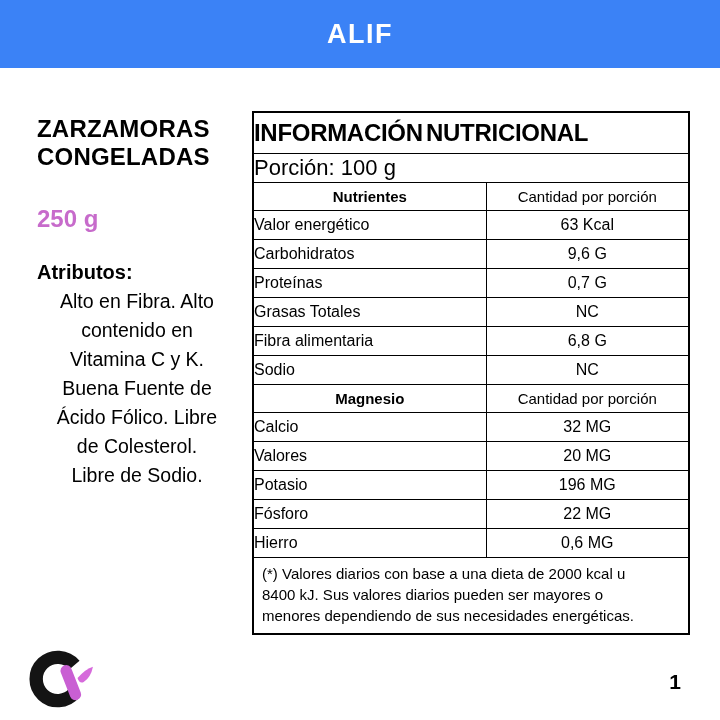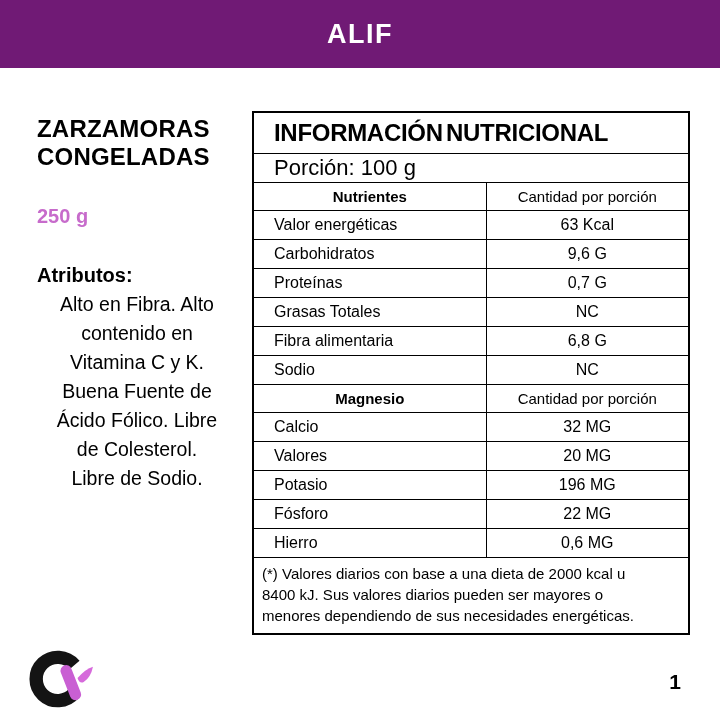--- a/index.html
+++ b/index.html
@@ -15,21 +15,21 @@
     font-family: "Liberation Sans", sans-serif;
     color: #000000;
     overflow: hidden;
   }
 
   
   .brand-bar {
     position: absolute;
     top: 0; left: 0;
     width: 720px; height: 68px;
-    background: #701a75;
+    background: #3b82f6;
     display: flex;
     align-items: center;
     justify-content: center;
   }
   .brand-title {
     color: #ffffff;
     font-weight: bold;
     font-size: 27px;
     letter-spacing: 1.5px;
   }
@@ -44,26 +44,26 @@
   .product-name {
     margin: 0;
     font-size: 24px;
     font-weight: bold;
     line-height: 28px;
     letter-spacing: 0.2px;
     white-space: pre-line;
   }
   .product-weight {
     margin-top: 34px;
-    font-size: 20px;
+    font-size: 24px;
     font-weight: bold;
     color: #C76BCB;
   }
   .attr-label {
-    margin-top: 36px;
+    margin-top: 28px;
     font-size: 20px;
     font-weight: bold;
   }
   .attr-text {
     margin: 3px 0 0 0;
     font-size: 19.5px;
     line-height: 29px;
     white-space: pre-line;
     text-align: center;
   }
@@ -73,21 +73,21 @@
     position: absolute;
     left: 252px;
     top: 111px;
     width: 436px;
     border-collapse: collapse;
     table-layout: fixed;
     border: 2px solid #000;
   }
   .nutri-table td {
     border: 1px solid #000;
-    padding: 0 20px;
+    padding: 0 0;
     vertical-align: middle;
     font-size: 16px;
     overflow: hidden;
   }
   .t-title td {
     height: 40px;
     font-size: 24px;
     font-weight: bold;
     letter-spacing: -0.3px;
     word-spacing: -3px;
@@ -163,21 +163,21 @@
     </tr>
     <tr class="t-portion">
       <td colspan="2">Porción: 100 g</td>
     </tr>
 
     <tr class="t-head">
       <td class="c1">Nutrientes</td>
       <td>Cantidad por porción</td>
     </tr>
     <tr class="t-row">
-      <td>Valor energéticas</td>
+      <td>Valor energético</td>
       <td class="val">63 Kcal</td>
     </tr>
     <tr class="t-row">
       <td>Carbohidratos</td>
       <td class="val">9,6 G</td>
     </tr>
     <tr class="t-row">
       <td>Proteínas</td>
       <td class="val">0,7 G</td>
     </tr>

